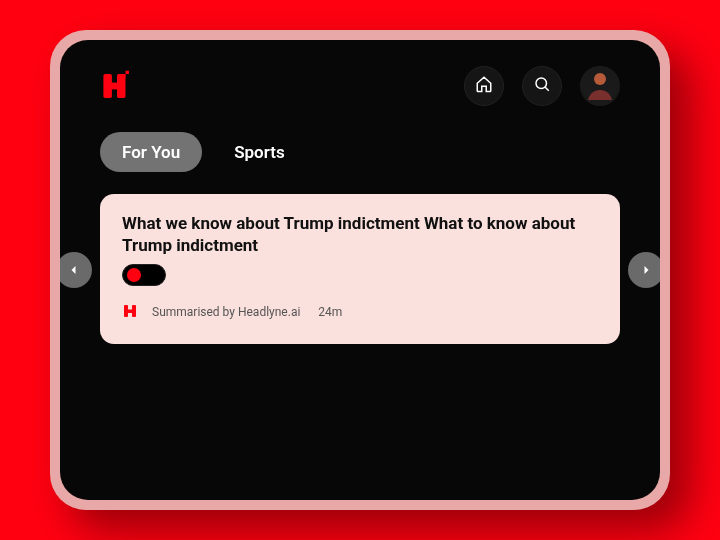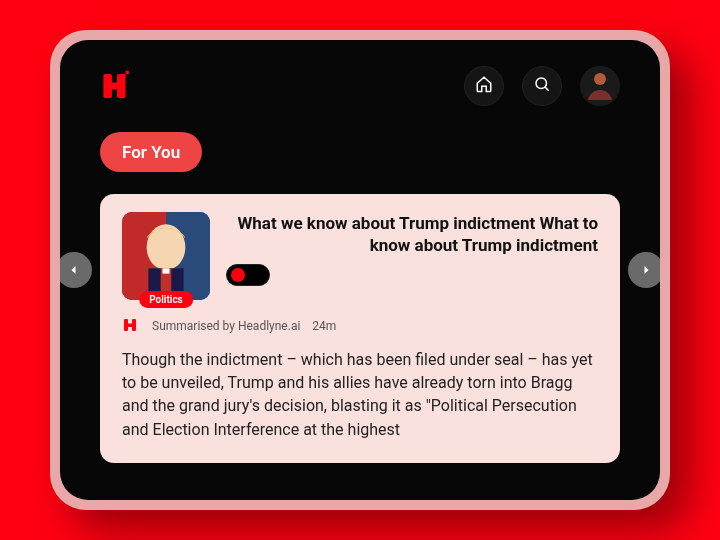--- a/index.html
+++ b/index.html
@@ -41,41 +41,41 @@
     display:flex; align-items:center; justify-content:center;
     overflow:hidden;
     cursor:pointer;
   }
   .tabs { display: flex; gap: 10px; margin-top: 26px; align-items: center; }
   .tab {
     padding: 10px 22px; border-radius: 999px;
     color: #fff; font-weight: 600; font-size: 17px;
     cursor: pointer;
   }
-  .tab.active { background: #ef4444; }
+  .tab.active { background: #737373; }
   .card {
     margin-top: 22px;
     background: #fbe1dd;
     border-radius: 14px;
     padding: 18px 22px 22px 22px;
     color: #111;
   }
   .card-head { display: flex; gap: 16px; }
   .thumb {
     width: 88px; height: 88px; border-radius: 10px; flex-shrink: 0;
     position: relative;
     overflow: visible;
   }
   .thumb svg { width: 100%; height: 100%; border-radius: 10px; }
   .badge {
     position: absolute; bottom: -8px; left: 50%; transform: translateX(-50%);
     background: #ff0011; color: #fff; font-size: 10px; font-weight: 600;
     padding: 3px 10px; border-radius: 999px;
   }
-  .headline { font-size: 17px; font-weight: 700; line-height: 1.3; text-align: right; }
+  .headline { font-size: 17px; font-weight: 700; line-height: 1.3; }
   .toggle {
     margin-top: 8px; width: 44px; height: 22px; border-radius: 999px;
     background: #000; border: 1px solid #222; position: relative;
   }
   .toggle .knob {
     position: absolute; width: 14px; height: 14px; border-radius: 50%;
     background: #ff0011; top: 3px; left: 4px;
   }
   .meta { display:flex; align-items:center; gap:10px; margin-top: 16px; color:#555; font-size: 12px; }
   .meta-logo { width: 20px; height: 20px; }
@@ -129,56 +129,43 @@
                 <circle cx="20" cy="15" r="6" fill="#b75a3a"></circle>
                 <path d="M8 36c2-8 8-10 12-10s10 2 12 10" fill="#7a2f2f"></path>
               </svg>
           </span>
         </div>
       </div>
     </div>
 
     <div class="tabs">
       <div class="tab active">For You</div>
+      <div class="tab">Sports</div>
     </div>
 
     <div class="card">
       <div class="card-head">
-        <div class="thumb">
-          <svg viewBox="0 0 100 100" preserveAspectRatio="none">
-            <rect width="100" height="100" fill="#1b3a5a"></rect>
-            <rect x="0" y="0" width="50" height="100" fill="#c12a2a"></rect>
-            <rect x="50" y="0" width="50" height="100" fill="#2a4a7a"></rect>
-            <ellipse cx="50" cy="40" rx="22" ry="26" fill="#f5d6b0"></ellipse>
-            <path d="M28 30 Q50 5 72 30 Q70 22 50 18 Q30 22 28 30" fill="#e6c05a"></path>
-            <rect x="30" y="64" width="40" height="36" fill="#1a1a4a"></rect>
-            <rect x="44" y="64" width="12" height="36" fill="#c1302a"></rect>
-            <rect x="46" y="64" width="8" height="6" fill="#fff"></rect>
-          </svg>
-          <div class="badge">Politics</div>
-        </div>
         <div style="flex:1">
           <div class="headline">What we know about Trump indictment What to know about Trump indictment</div>
           <div class="toggle">
             <div class="knob"></div>
           </div>
         </div>
       </div>
       <div class="meta">
         <span class="meta-logo">
           <svg viewBox="0 0 40 40">
               <rect x="4" y="6" width="8" height="24" rx="2" fill="#ff0011"></rect>
               <rect x="20" y="6" width="8" height="24" rx="2" fill="#ff0011"></rect>
               <rect x="10" y="15" width="14" height="7" fill="#ff0011"></rect>
             </svg>
         </span>
         <span>Summarised by Headlyne.ai</span>
-        <span style="margin-left:2px">24m</span>
+        <span style="margin-left:8px">24m</span>
       </div>
-      <div class="body">Though the indictment – which has been filed under seal – has yet to be unveiled, Trump and his allies have already torn into Bragg and the grand jury's decision, blasting it as "Political Persecution and Election Interference at the highest</div>
     </div>
 
     <div class="navarrow left">
       <span><svg viewBox="0 0 24 24">
             <path d="M15 4l-8 8 8 8z"></path>
           </svg></span>
     </div>
     <div class="navarrow right">
       <span><svg viewBox="0 0 24 24">
             <path d="M9 4l8 8-8 8z"></path>

